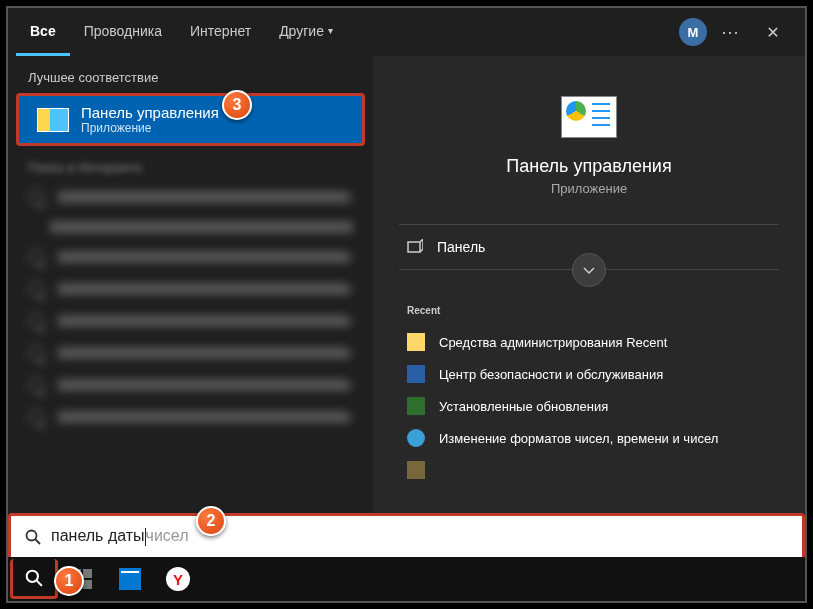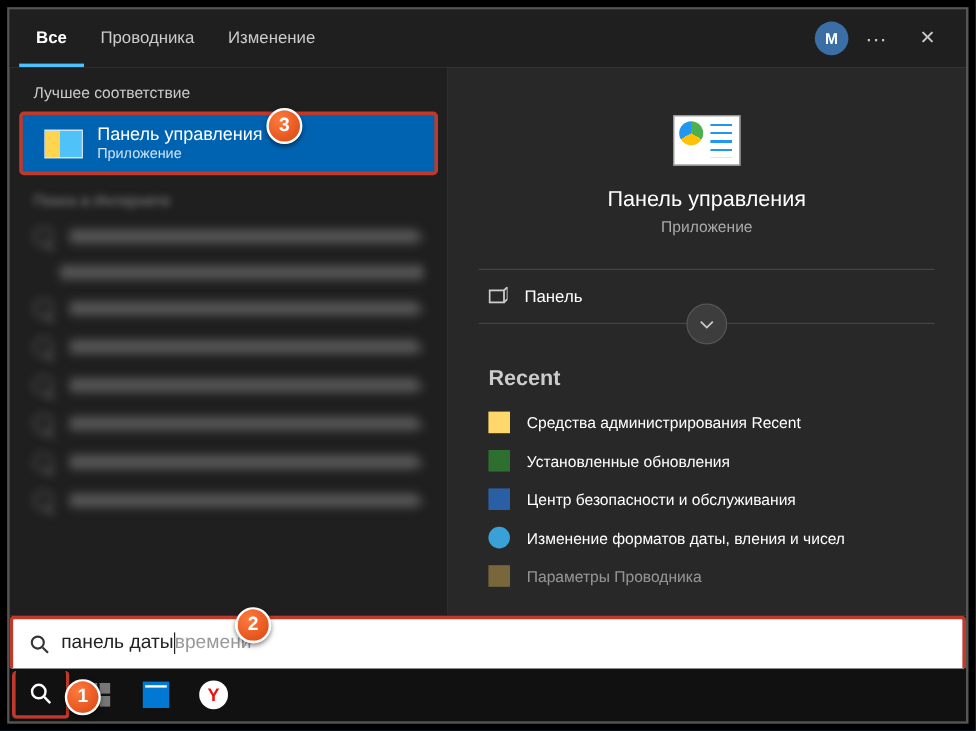--- a/index.html
+++ b/index.html
@@ -126,21 +126,21 @@
     display: flex; align-items: center; gap: 14px;
     padding: 14px 4px; font-size: 14px; cursor: pointer;
   }
   .action-row .ic { width: 16px; height: 16px; }
   .expand-circle {
     width: 34px; height: 34px; border-radius: 50%;
     background: #3d3d3d; display: flex; align-items: center; justify-content: center;
     margin: -17px auto 0; position: relative; cursor: pointer;
     border: 1px solid #555;
   }
-  .recent-header { font-size: 18px; color: #ccc; padding: 18px 4px 10px; font-weight: 600;}
+  .recent-header { font-size: 10px; color: #ccc; padding: 18px 4px 10px; font-weight: 600;}
   .recent-row {
     display: flex; align-items: center; gap: 14px;
     padding: 7px 4px; font-size: 13px; cursor: pointer;
   }
   .recent-row .ri { width: 18px; height: 18px; flex: none;}
 
   
   .search-bar {
     height: 44px; background: #fff;
     display: flex; align-items: center;
@@ -204,21 +204,25 @@
 </style>
 </head>
 <body>
 
 <div class="frame">
 
   <div class="header">
     <div class="tabs">
       <div class="tab active">Все</div>
       <div class="tab">Проводника</div>
-      <div class="tab">Изменение</div>
+      <div class="tab">Интернет</div>
+      <div class="tab">
+        <span>Другие</span>
+          <span class="chev">▾</span>
+      </div>
     </div>
     <div class="header-actions">
       <div class="avatar">M</div>
       <div class="dots">···</div>
       <div class="close-x">✕</div>
     </div>
   </div>
 
   <div class="body">
 
@@ -294,46 +298,45 @@
             <path d="M2 5 L7 10 L12 5" fill="none" stroke="#ccc" stroke-width="1.5"></path>
           </svg>
       </div>
       <div class="recent-header">Recent</div>
 
       <div class="recent-row">
         <div class="ri" style="background:#ffd76a"></div>
         <span>Средства администрирования Recent</span>
       </div>
       <div class="recent-row">
+        <div class="ri" style="background:#2b5fa5"></div>
+        <span>Центр безопасности и обслуживания</span>
+      </div>
+      <div class="recent-row">
         <div class="ri" style="background:#2e6e2e"></div>
         <span>Установленные обновления</span>
       </div>
       <div class="recent-row">
-        <div class="ri" style="background:#2b5fa5"></div>
-        <span>Центр безопасности и обслуживания</span>
-      </div>
-      <div class="recent-row">
         <div class="ri" style="background:#3aa0d8;border-radius:50%"></div>
-        <span>Изменение форматов даты, вления и чисел</span>
+        <span>Изменение форматов чисел, времени и чисел</span>
       </div>
       <div class="recent-row" style="opacity:.5">
         <div class="ri" style="background:#c9a54f"></div>
-        <span>Параметры Проводника</span>
       </div>
     </div>
 
   </div>
 
   <div class="search-bar">
     <svg class="mag-svg mag" viewBox="0 0 16 16">
         <circle cx="6.5" cy="6.5" r="5" fill="none" stroke="#333" stroke-width="1.8"></circle>
         <line x1="10.5" y1="10.5" x2="15" y2="15" stroke="#333" stroke-width="1.8"></line>
       </svg>
     <div style="font-size:16px;color:#222;">
-      <span>панель даты</span><span class="caret"></span><span class="ghost-input">времени</span>
+      <span>панель даты</span><span class="caret"></span><span class="ghost-input">чисел</span>
     </div>
   </div>
 
   <div class="taskbar">
     <div class="tb-btn tb-search">
       <svg width="18" height="18" viewBox="0 0 16 16">
           <circle cx="6.5" cy="6.5" r="5" fill="none" stroke="#fff" stroke-width="1.8"></circle>
           <line x1="10.5" y1="10.5" x2="15" y2="15" stroke="#fff" stroke-width="1.8"></line>
         </svg>
     </div>

